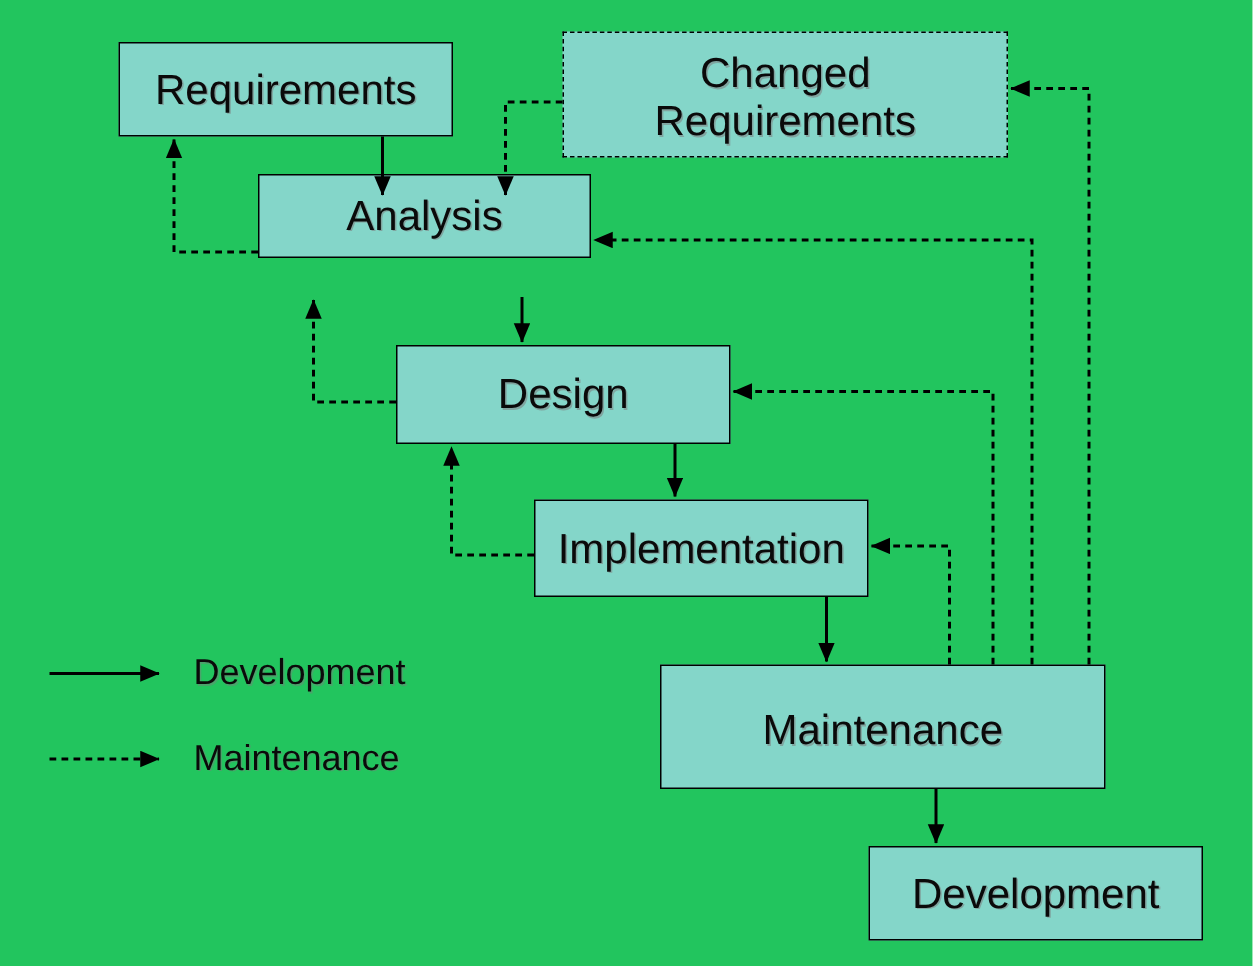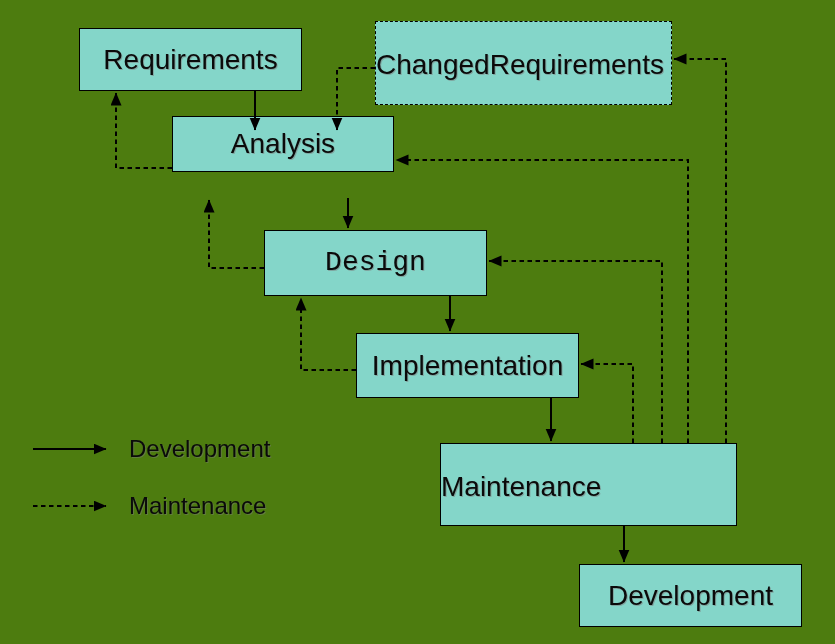--- a/index.html
+++ b/index.html
@@ -1,27 +1,27 @@
 <!DOCTYPE html>
 <html><head>
 <meta charset="utf-8">
 <style>
   html,body{margin:0;padding:0;background:#ffffff;}
   .stage{
-    position:relative;width:835px;height:644px;background:#4d7c0f;
+    position:relative;width:835px;height:644px;background:#22c55e;
     font-family:"Liberation Sans",sans-serif;overflow:hidden;
   }
   .box{
     position:absolute;box-sizing:border-box;
     background:#84d6c9;border:1.5px solid #000000;color:#0a0a0a;
     font-size:28px;line-height:32px;
     display:flex;align-items:center;justify-content:center;text-align:center;
     text-shadow:1px 1px 0 rgba(125,125,125,.55);
   }
-  .box.two-line{flex-direction:row;justify-content:flex-start;padding:4px 0 0 0;}
+  .box.two-line{flex-direction:column;justify-content:center;padding:4px 0 0 0;}
   .box.dashed-border{border-style:dashed;}
   .legend-label{
     position:absolute;font-size:24px;line-height:32px;color:#0a0a0a;
     text-shadow:1px 1px 0 rgba(125,125,125,.45);white-space:nowrap;
   }
   .arrows{position:absolute;left:0;top:0;pointer-events:none;}
 </style>
 </head>
 <body>
 
@@ -33,21 +33,21 @@
 
   <div class="box two-line dashed-border" style="left:375px;top:21px;width:297px;height:84px;">
     <span>Changed</span>
     <span>Requirements</span>
   </div>
 
   <div class="box" style="left:172px;top:116px;width:222px;height:56px;">
     <span>Analysis</span>
   </div>
 
-  <div class="box" style="left:264px;top:230px;width:223px;height:66px;font-family:Liberation Mono, monospace;">
+  <div class="box" style="left:264px;top:230px;width:223px;height:66px;">
     <span>Design</span>
   </div>
 
   <div class="box" style="left:356px;top:333px;width:223px;height:65px;">
     <span>Implementation</span>
   </div>
 
   <div class="box two-line" style="left:440px;top:443px;width:297px;height:83px;">
     <span>Maintenance</span>
   </div>

